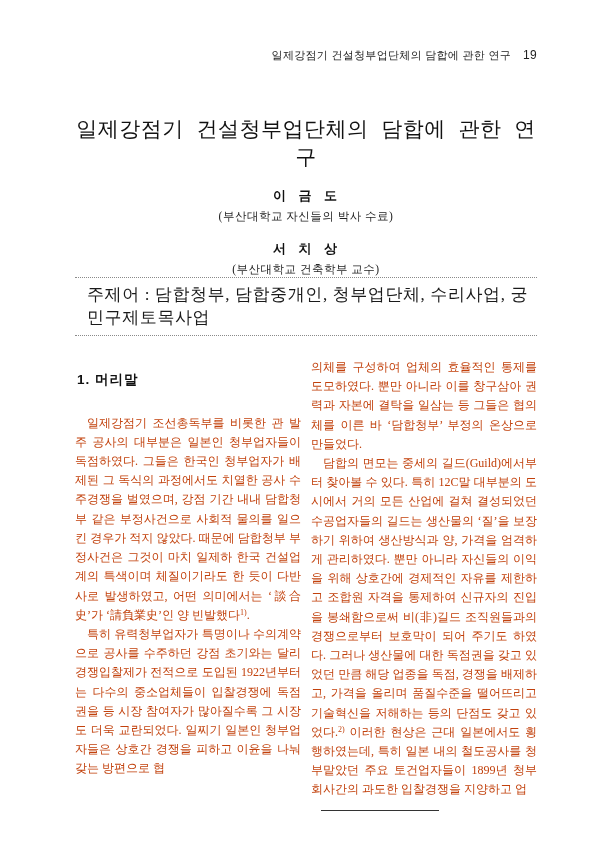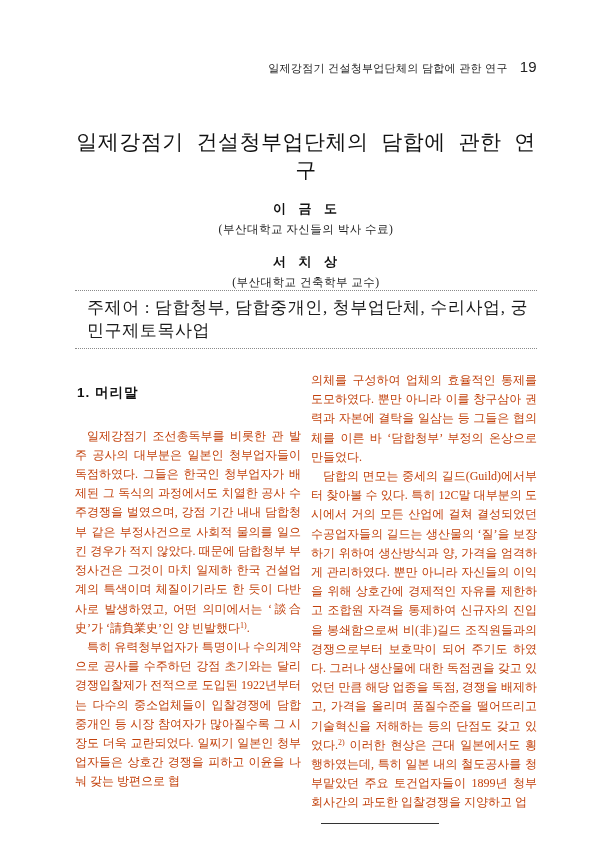--- a/index.html
+++ b/index.html
@@ -6,35 +6,35 @@
   body {
     width: 600px; height: 847px;
     background: #ffffff;
     color: #1a1a1a;
     font-family: "Liberation Serif", "DejaVu Serif", serif;
     position: relative;
     overflow: hidden;
   }
   .page {
     position: absolute;
-    left: 75px; top: 58px;
+    left: 75px; top: 48px;
     width: 462px;
   }
   
   .running-header {
     display: flex;
     justify-content: flex-end;
     align-items: baseline;
     font-family: "Liberation Sans", "DejaVu Sans", sans-serif;
     font-size: 11px;
     color: #222;
     letter-spacing: 0.3px;
   }
   .running-header .pageno {
-    font-size: 15px;
+    font-size: 12px;
     margin-left: 12px;
   }
   
   .paper-title {
     margin-top: 52px;
     text-align: center;
     font-size: 21px;
     font-weight: normal;
     letter-spacing: 0.5px;
     word-spacing: 7px;
@@ -133,21 +133,21 @@
   </div>
 
   <div class="keywords">주제어 : 담합청부, 담합중개인, 청부업단체, 수리사업, 궁민구제토목사업</div>
 
   <div class="columns">
 
     <div class="col">
       <h2 class="section-heading">1. 머리말</h2>
       <div class="body-text">
         <p class="indent"><span>일제강점기 조선총독부를 비롯한 관 발주 공사의 대부분은 일본인 청부업자들이 독점하였다. 그들은 한국인 청부업자가 배제된 그 독식의 과정에서도 치열한 공사 수주경쟁을 벌였으며, 강점 기간 내내 담합청부 같은 부정사건으로 사회적 물의를 일으킨 경우가 적지 않았다. 때문에 담합청부 부정사건은 그것이 마치 일제하 한국 건설업계의 특색이며 체질이기라도 한 듯이 다반사로 발생하였고, 어떤 의미에서는 ‘談合史’가 ‘請負業史’인 양 빈발했다</span><sup>1)</sup><span>.</span></p>
-        <p class="indent">특히 유력청부업자가 특명이나 수의계약으로 공사를 수주하던 강점 초기와는 달리 경쟁입찰제가 전적으로 도입된 1922년부터는 다수의 중소업체들이 입찰경쟁에 담합중개인 등 시장 참여자가 많아질수록 그 시장도 더욱 교란되었다. 일찌기 일본인 청부업자들은 상호간 경쟁을 피하고 이윤을 나눠 갖는 방편으로 협</p>
+        <p class="indent">특히 유력청부업자가 특명이나 수의계약으로 공사를 수주하던 강점 초기와는 달리 경쟁입찰제가 전적으로 도입된 1922년부터는 다수의 중소업체들이 입찰경쟁에 독점권을 등 시장 참여자가 많아질수록 그 시장도 더욱 교란되었다. 일찌기 일본인 청부업자들은 상호간 경쟁을 피하고 이윤을 나눠 갖는 방편으로 협</p>
       </div>
 
     </div>
 
     <div class="col">
       <div class="body-text">
         <p>의체를 구성하여 업체의 효율적인 통제를 도모하였다. 뿐만 아니라 이를 창구삼아 권력과 자본에 결탁을 일삼는 등 그들은 협의체를 이른 바 ‘담합청부’ 부정의 온상으로 만들었다.</p>
         <p class="indent"><span>담합의 면모는 중세의 길드(Guild)에서부터 찾아볼 수 있다. 특히 12C말 대부분의 도시에서 거의 모든 산업에 걸쳐 결성되었던 수공업자들의 길드는 생산물의 ‘질’을 보장하기 위하여 생산방식과 양, 가격을 엄격하게 관리하였다. 뿐만 아니라 자신들의 이익을 위해 상호간에 경제적인 자유를 제한하고 조합원 자격을 통제하여 신규자의 진입을 봉쇄함으로써 비(非)길드 조직원들과의 경쟁으로부터 보호막이 되어 주기도 하였다. 그러나 생산물에 대한 독점권을 갖고 있었던 만큼 해당 업종을 독점, 경쟁을 배제하고, 가격을 올리며 품질수준을 떨어뜨리고 기술혁신을 저해하는 등의 단점도 갖고 있었다.</span><sup>2)</sup><span> 이러한 현상은 근대 일본에서도 횡행하였는데, 특히 일본 내의 철도공사를 청부맡았던 주요 토건업자들이 1899년 청부회사간의 과도한 입찰경쟁을 지양하고 업</span></p>
       </div>
       <div class="footnote-block">

